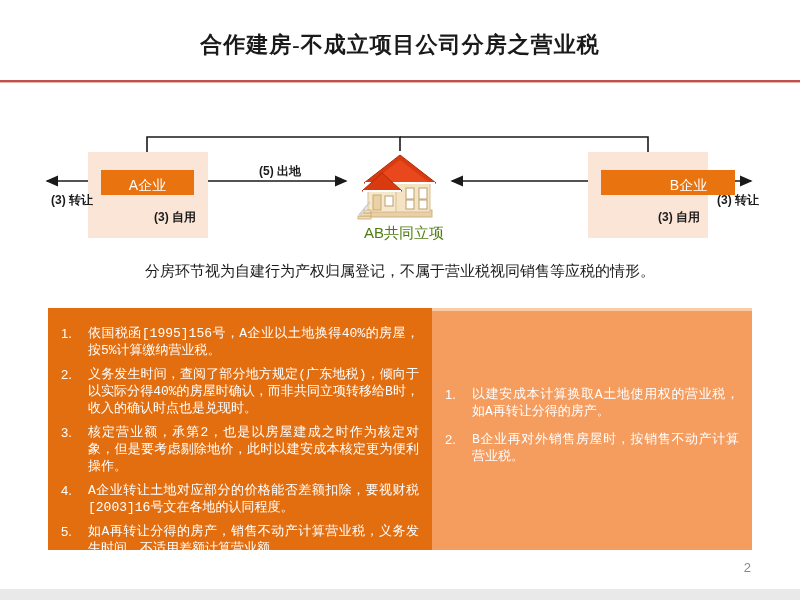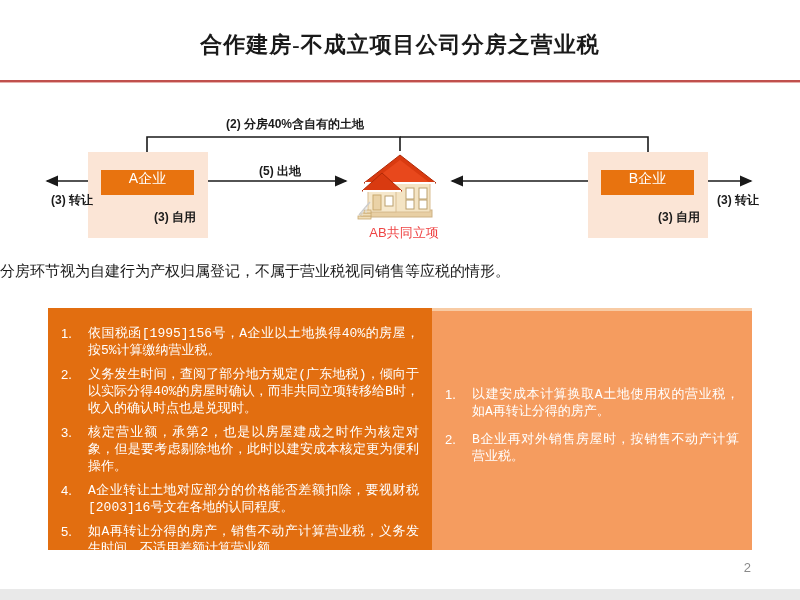--- a/index.html
+++ b/index.html
@@ -17,44 +17,44 @@
     position:absolute;top:80px;left:0;width:800px;height:2px;
     background:#C0504D;box-shadow:0 1px 0 #e8b0ac;
   }
   
   .diagram{position:absolute;top:100px;left:0;width:800px;height:152px;}
   .connectors{position:absolute;top:0;left:0;width:800px;height:152px;}
   .zone{position:absolute;width:120px;height:86px;top:52px;background:#FBE5D6;}
   .zone-a{left:88px;} .zone-b{left:588px;}
   .entity{
     position:absolute;top:70px;width:93px;height:25px;background:#E8730F;
-    color:#ffffff;font-size:14px;display:flex;align-items:flex-start;justify-content:center;
+    color:#ffffff;font-size:14px;display:flex;align-items:flex-end;justify-content:center;
   }
-  .entity-a{left:101px;} .entity-b{left:601px;}
+  .entity-a{left:101px;} .entity-b{left:601px;padding-left:41px;}
   .house{position:absolute;left:356px;top:52px;width:88px;height:70px;}
   .dlabel{
     position:absolute;font-size:12px;font-weight:bold;color:#1a1a1a;
     white-space:nowrap;
   }
   .dlabel.center{text-align:center;}
   .lbl-share-a{left:195px;top:16px;width:200px;}
   .lbl-share-b{left:445px;top:16px;width:200px;}
   .lbl-land{left:230px;top:63px;width:100px;}
   .lbl-fund{left:452px;top:63px;width:120px;}
   .lbl-transfer-a{left:40px;top:92px;width:64px;}
   .lbl-transfer-b{left:706px;top:92px;width:64px;}
   .lbl-selfuse-a{left:154px;top:109px;width:70px;text-align:left;}
   .lbl-selfuse-b{left:658px;top:109px;width:70px;text-align:left;}
   .lbl-house{
     position:absolute;left:344px;top:124px;width:120px;text-align:center;
-    font-size:13px;color:#ef4444;font-weight:normal;
+    font-size:15px;color:#4d7c0f;font-weight:normal;
   }
   
   .caption{
-    position:absolute;top:262px;left:0;width:800px;text-align:left;
+    position:absolute;top:262px;left:0;width:800px;text-align:center;
     font-family:"Liberation Serif",serif;font-size:15px;color:#1a1a1a;
   }
   
   .panel{position:absolute;top:308px;height:242px;box-sizing:border-box;color:#ffffff;}
   .panel-left{
     left:48px;width:384px;background:#E26E10;padding:17px 13px 0 13px;
   }
   .panel-right{
     left:432px;width:320px;background:#F59C5F;border-top:3px solid #F8CBA4;
     padding:0 13px;display:flex;flex-direction:column;justify-content:center;
@@ -122,21 +122,20 @@
       <rect x="50" y="48" width="8" height="9" fill="#ffffff" stroke="#BBA06E" stroke-width="1"></rect>
       <rect x="63" y="48" width="8" height="9" fill="#ffffff" stroke="#BBA06E" stroke-width="1"></rect>
       <rect x="2" y="64" width="13" height="3" fill="#F0DDB8" stroke="#C9A96F" stroke-width="0.8"></rect>
       <rect x="5" y="61" width="10" height="3" fill="#F0DDB8" stroke="#C9A96F" stroke-width="0.8"></rect>
       <rect x="8" y="58" width="7" height="3" fill="#F0DDB8" stroke="#C9A96F" stroke-width="0.8"></rect>
       <line x1="3" y1="63" x2="14" y2="50" stroke="#cccccc" stroke-width="1.5"></line>
       <line x1="6" y1="64" x2="6" y2="59" stroke="#dddddd" stroke-width="1"></line>
       <line x1="10" y1="61" x2="10" y2="55" stroke="#dddddd" stroke-width="1"></line>
     </svg>
 
-    <div class="dlabel center lbl-share-a">(2) 分房40%含自有的土地</div>
     <div class="dlabel center lbl-land">(5) 出地</div>
     <div class="dlabel center lbl-transfer-a">(3) 转让</div>
     <div class="dlabel center lbl-transfer-b">(3) 转让</div>
     <div class="dlabel lbl-selfuse-a">(3) 自用</div>
     <div class="dlabel lbl-selfuse-b">(3) 自用</div>
     <div class="lbl-house">AB共同立项</div>
   </div>
 
   <div class="caption">分房环节视为自建行为产权归属登记，不属于营业税视同销售等应税的情形。</div>
 

